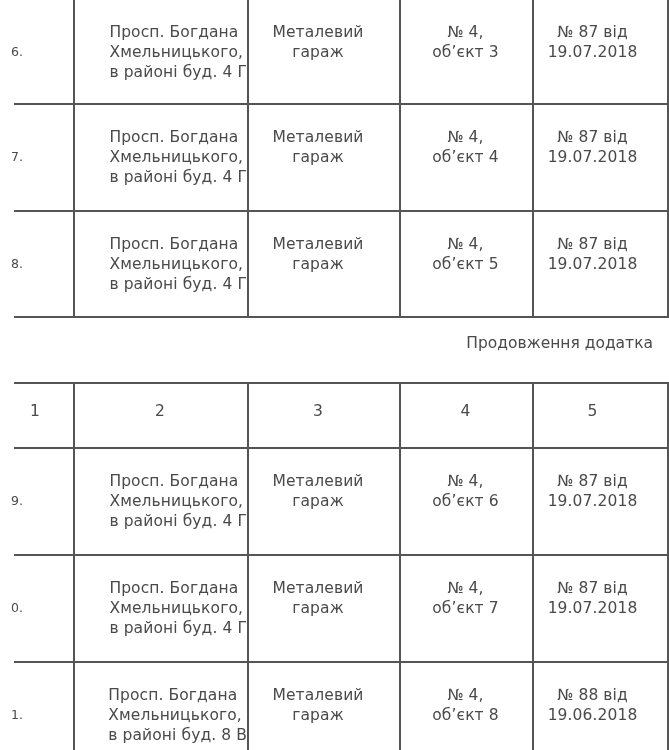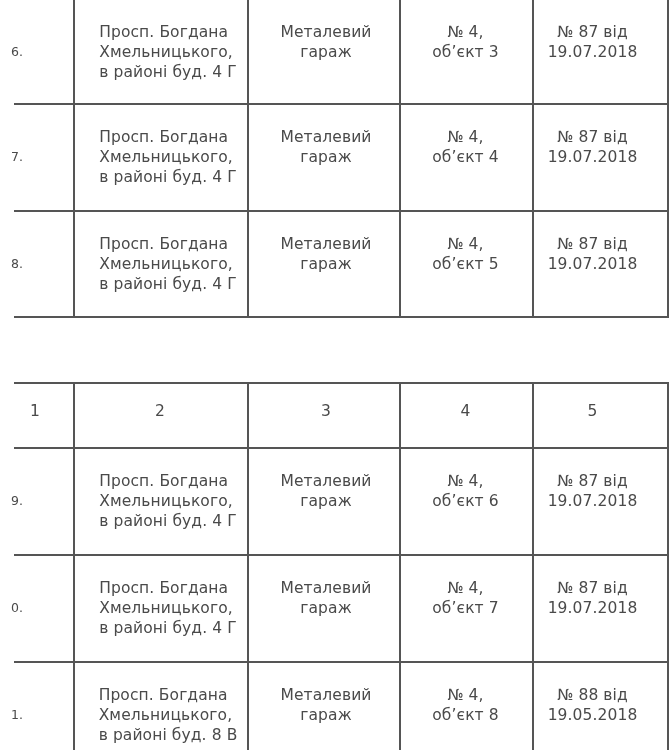--- a/index.html
+++ b/index.html
@@ -41,22 +41,22 @@
       display: flex;
       align-items: center;
       justify-content: center;
       text-align: center;
       box-sizing: border-box;
       font-size: 15.5px;
       line-height: 20px;
       letter-spacing: 0.1px;
     }
     .c1 { left: 0; width: 73px; justify-content: flex-start; padding-left: 11px; font-size: 12.5px; }
-    .c2 { left: 73px; width: 174px; justify-content: center; text-align: left; padding-left: 16px; }
-    .c3 { left: 250px; width: 152px; }
+    .c2 { left: 73px; width: 174px; justify-content: flex-end; text-align: left; padding-left: 16px; }
+    .c3 { left: 242px; width: 152px; }
     .c4 { left: 399px; width: 133px; }
     .c5 { left: 532px; width: 121px; }
     .cell .txt { white-space: pre-line; }
     .c3 .txt, .c4 .txt, .c5 .txt { margin-top: -20px; }
     .vline {
       position: absolute;
       width: 1.5px;
       background: #555;
     }
     .hline {
@@ -157,20 +157,21 @@
           <span class="txt">№ 4,
 об’єкт 5</span>
         </div>
       <div class="cell c5">
           <span class="txt">№ 87 від
 19.07.2018</span>
         </div>
     </div>
   </div>
 
+  <div class="continuation">Продовження додатка</div>
 
   <div class="tbl" style="top:382px;height:368px;">
 
     <div class="hline" style="left:14px;width:655px;top:0;"></div>
     <div class="hline" style="left:14px;width:655px;top:65px;"></div>
     <div class="hline" style="left:14px;width:655px;top:172px;"></div>
     <div class="hline" style="left:14px;width:655px;top:279px;"></div>
 
     <div class="vline" style="left:73px;top:0;height:368px;"></div>
     <div class="vline" style="left:247px;top:0;height:368px;"></div>
@@ -254,18 +255,18 @@
       <div class="cell c3">
           <span class="txt">Металевий
 гараж</span>
         </div>
       <div class="cell c4">
           <span class="txt">№ 4,
 об’єкт 8</span>
         </div>
       <div class="cell c5">
           <span class="txt">№ 88 від
-19.05.2018</span>
+19.06.2018</span>
         </div>
     </div>
   </div>
 
 </div>
 
 </body></html>

